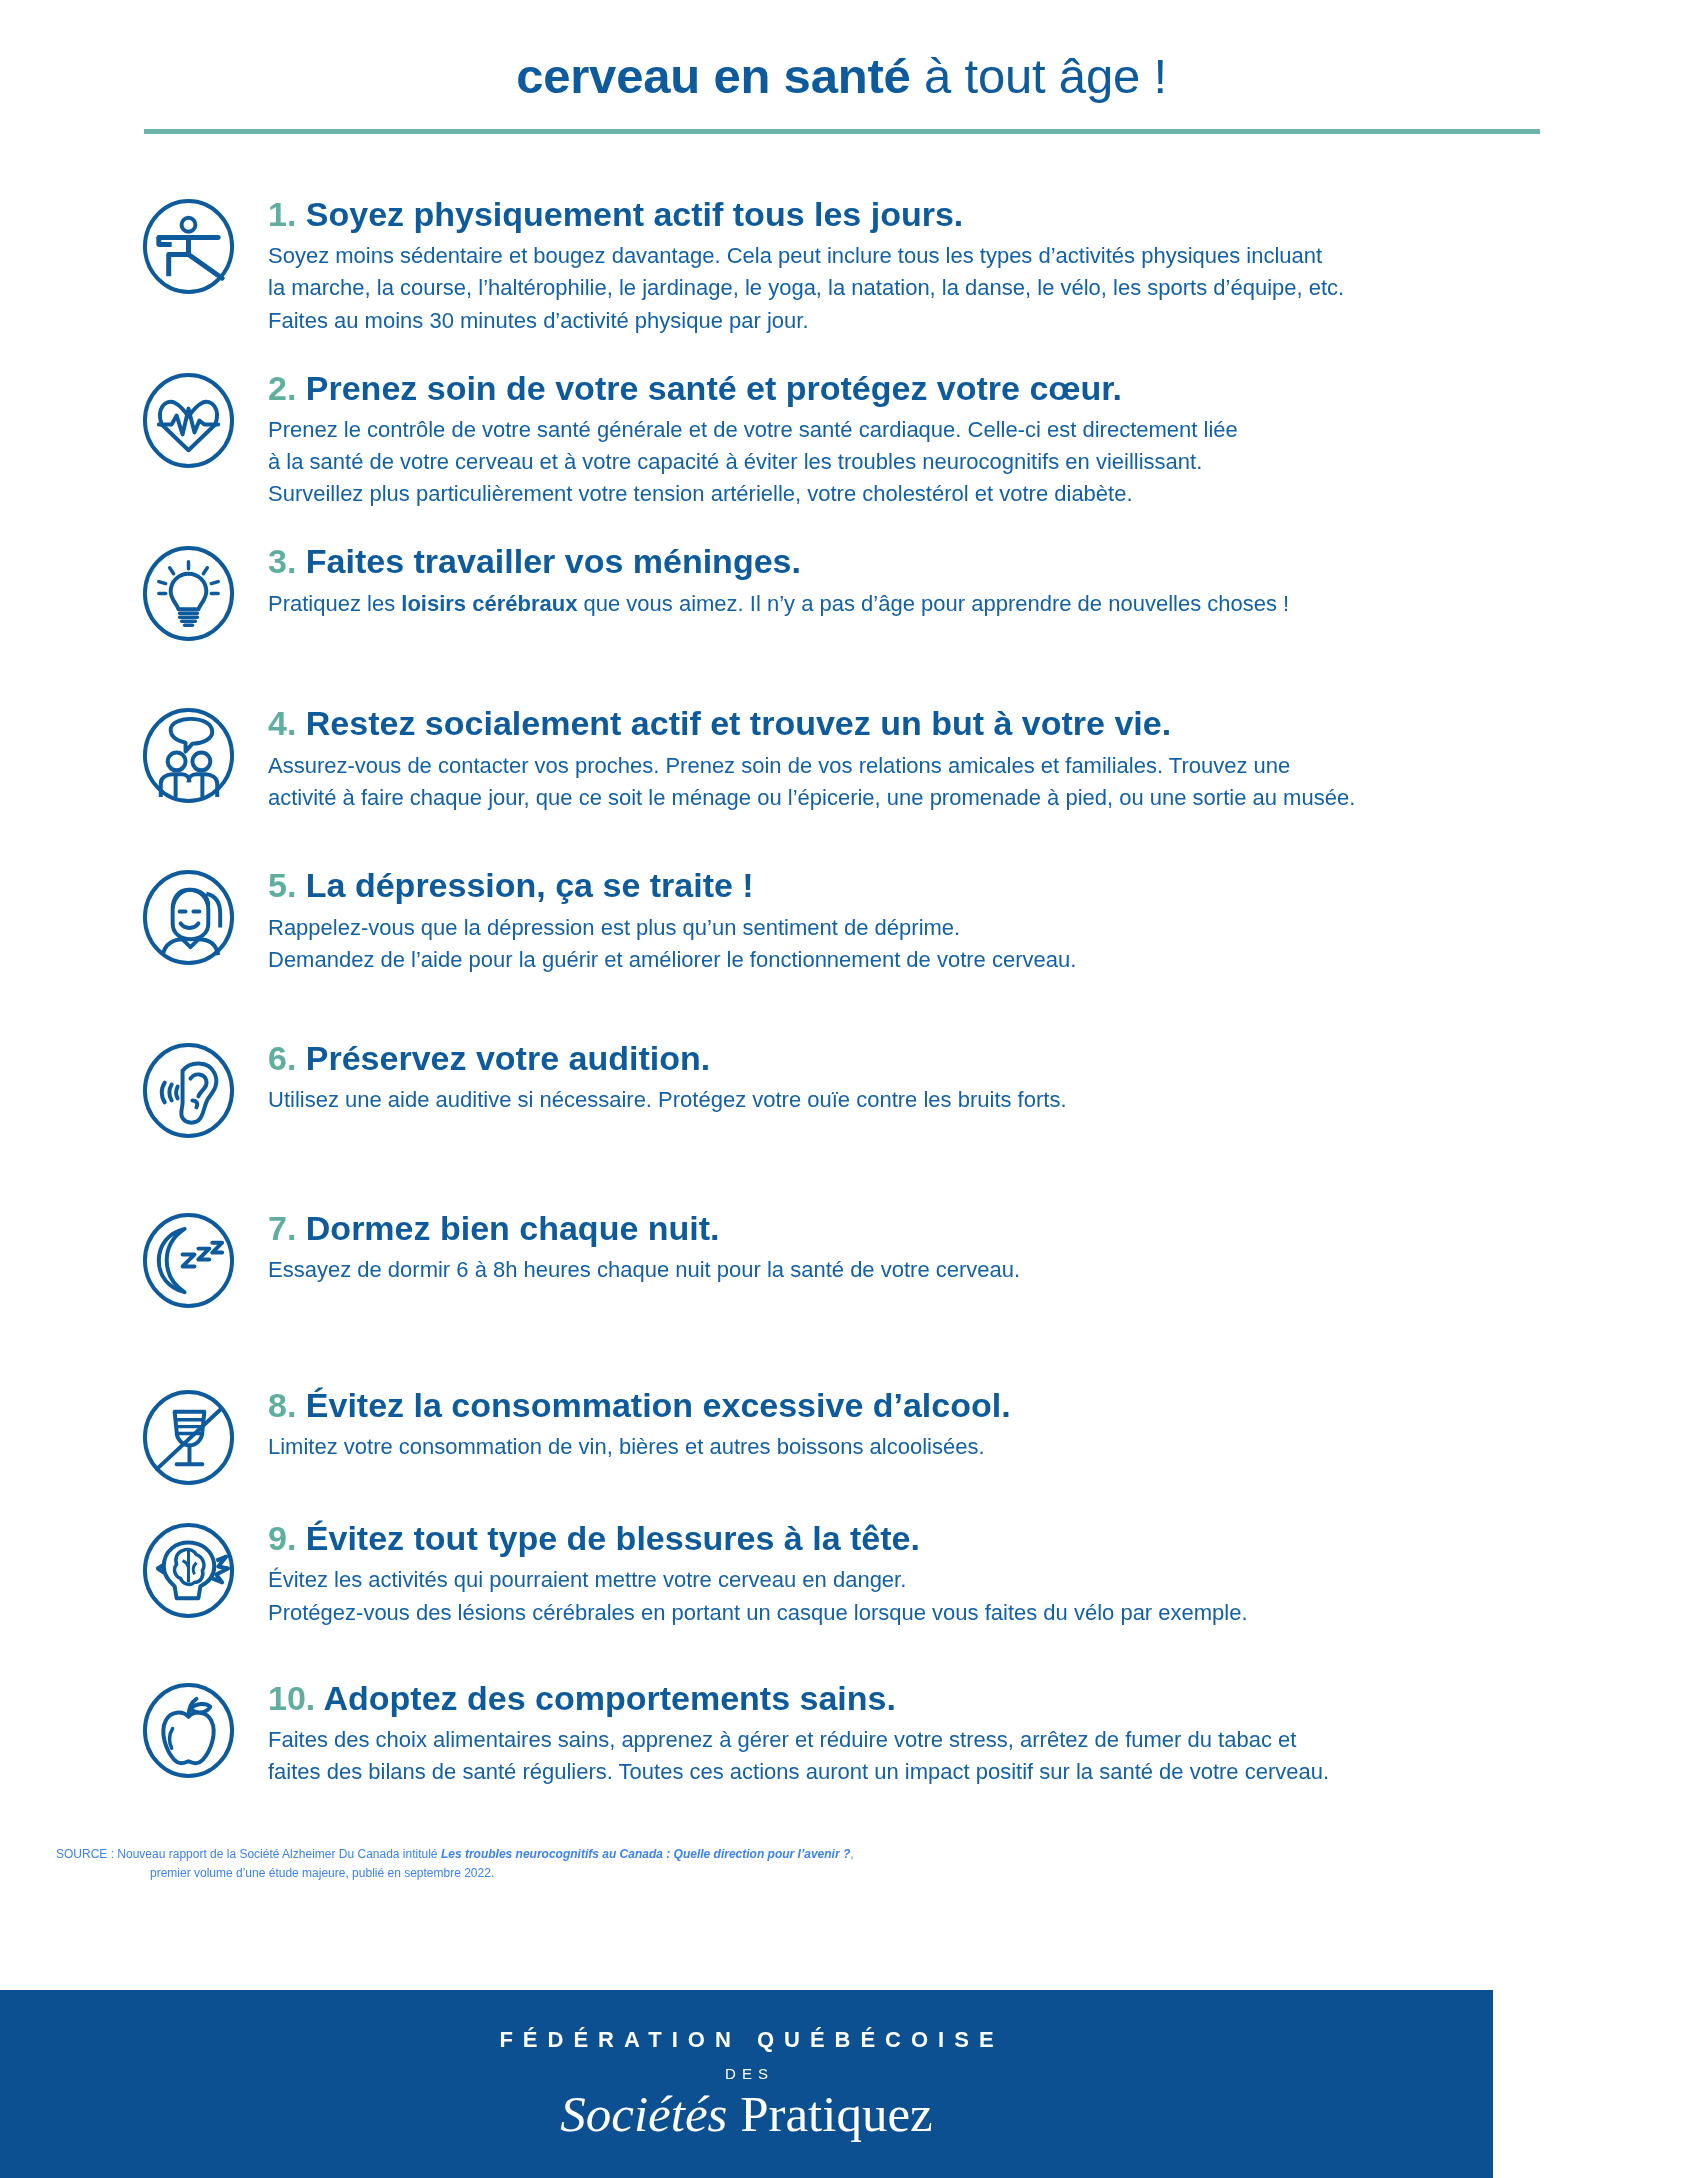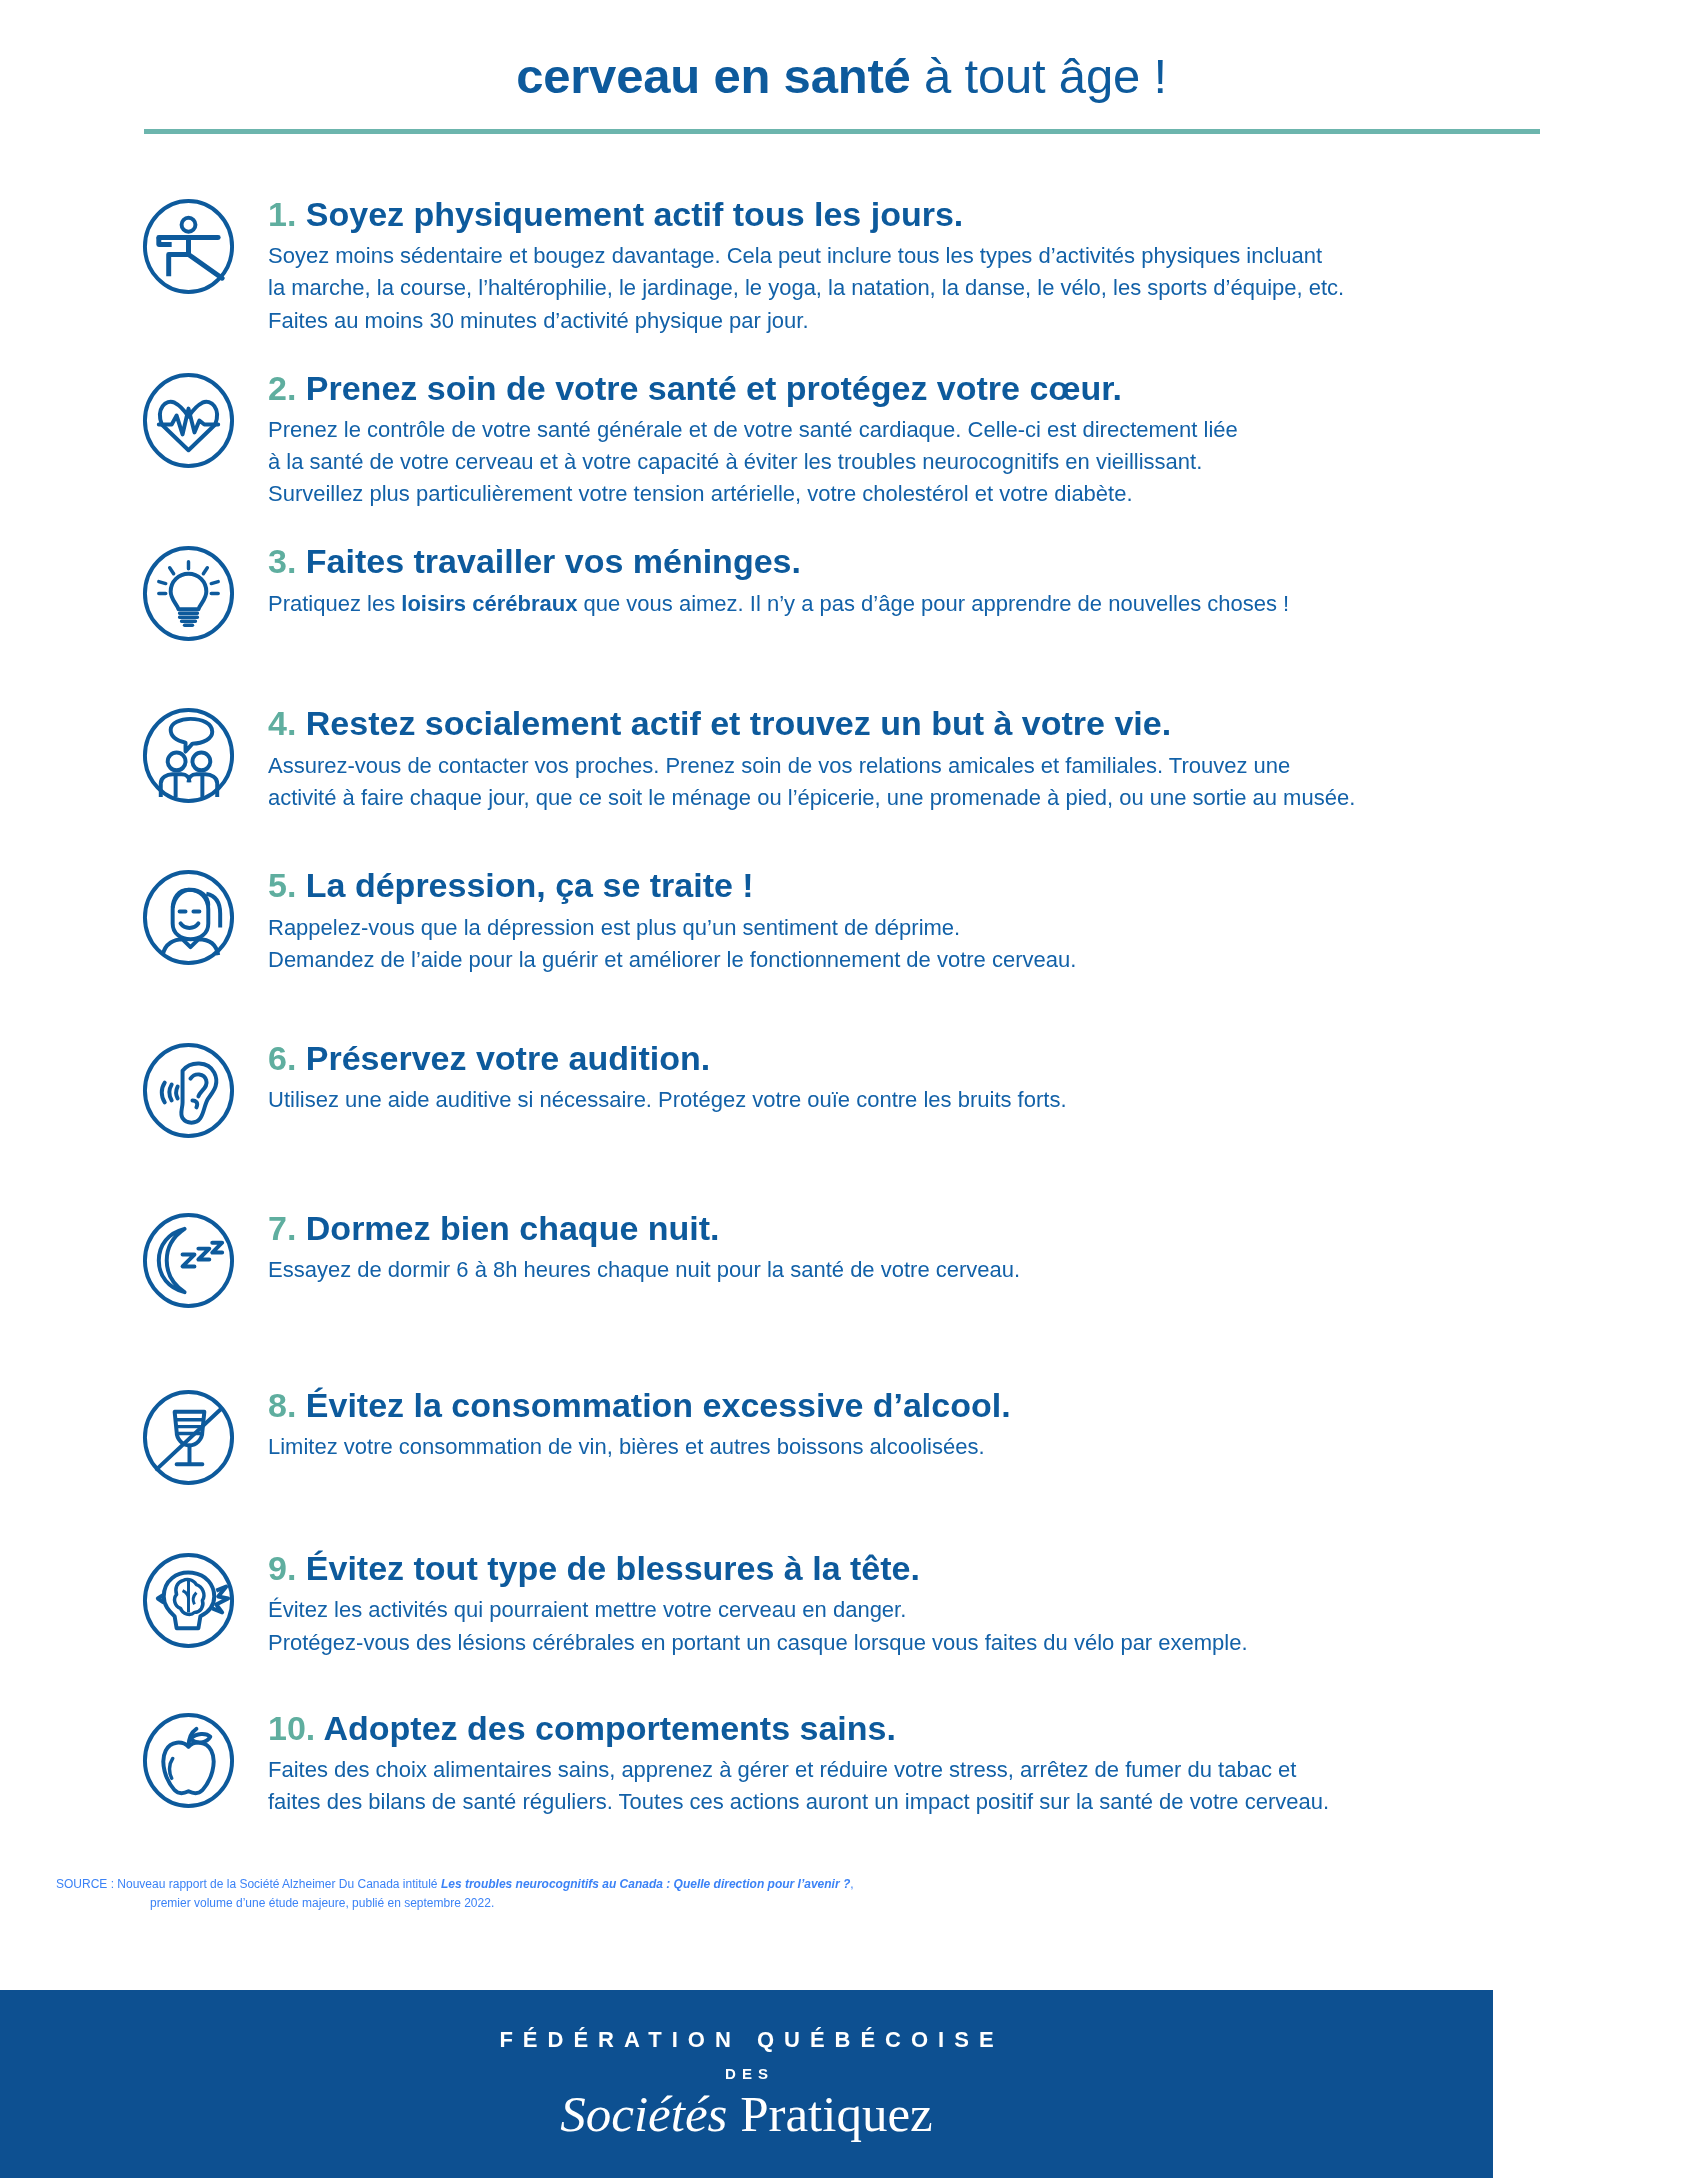--- a/index.html
+++ b/index.html
@@ -97,21 +97,21 @@
 
   
   .item.i1  { margin-top: 59px; }
   .item.i2  { margin-top: 30px; }
   .item.i3  { margin-top: 30px; }
   .item.i4  { margin-top: 59px; }
   .item.i5  { margin-top: 50px; }
   .item.i6  { margin-top: 61px; }
   .item.i7  { margin-top: 67px; }
   .item.i8  { margin-top: 74px; }
-  .item.i9  { margin-top: 60px; }
+  .item.i9  { margin-top: 30px; }
   .item.i10 { margin-top: 48px; }
 
   
   .source {
     margin-top: 57px;
     padding-left: 56px;
     padding-right: 119px;
     font-size: 12px;
     color: #3b82f6;
     line-height: 1.55;
@@ -136,21 +136,21 @@
   .fed-line {
     font-size: 22px;
     letter-spacing: 10px;
     font-weight: 700;
     margin-bottom: 12px;
     padding-left: 10px;
   }
   .des-line {
     font-size: 15px;
     letter-spacing: 6px;
-    font-weight: 700;
+    font-weight: 400;
     margin-bottom: 6px;
     padding-left: 6px;
   }
   .brand-line {
     font-family: "Liberation Serif", serif;
     font-size: 51px;
     line-height: 1.05;
   }
   .brand-italic { font-style: italic; }
   .brand-roman { font-style: normal; }

